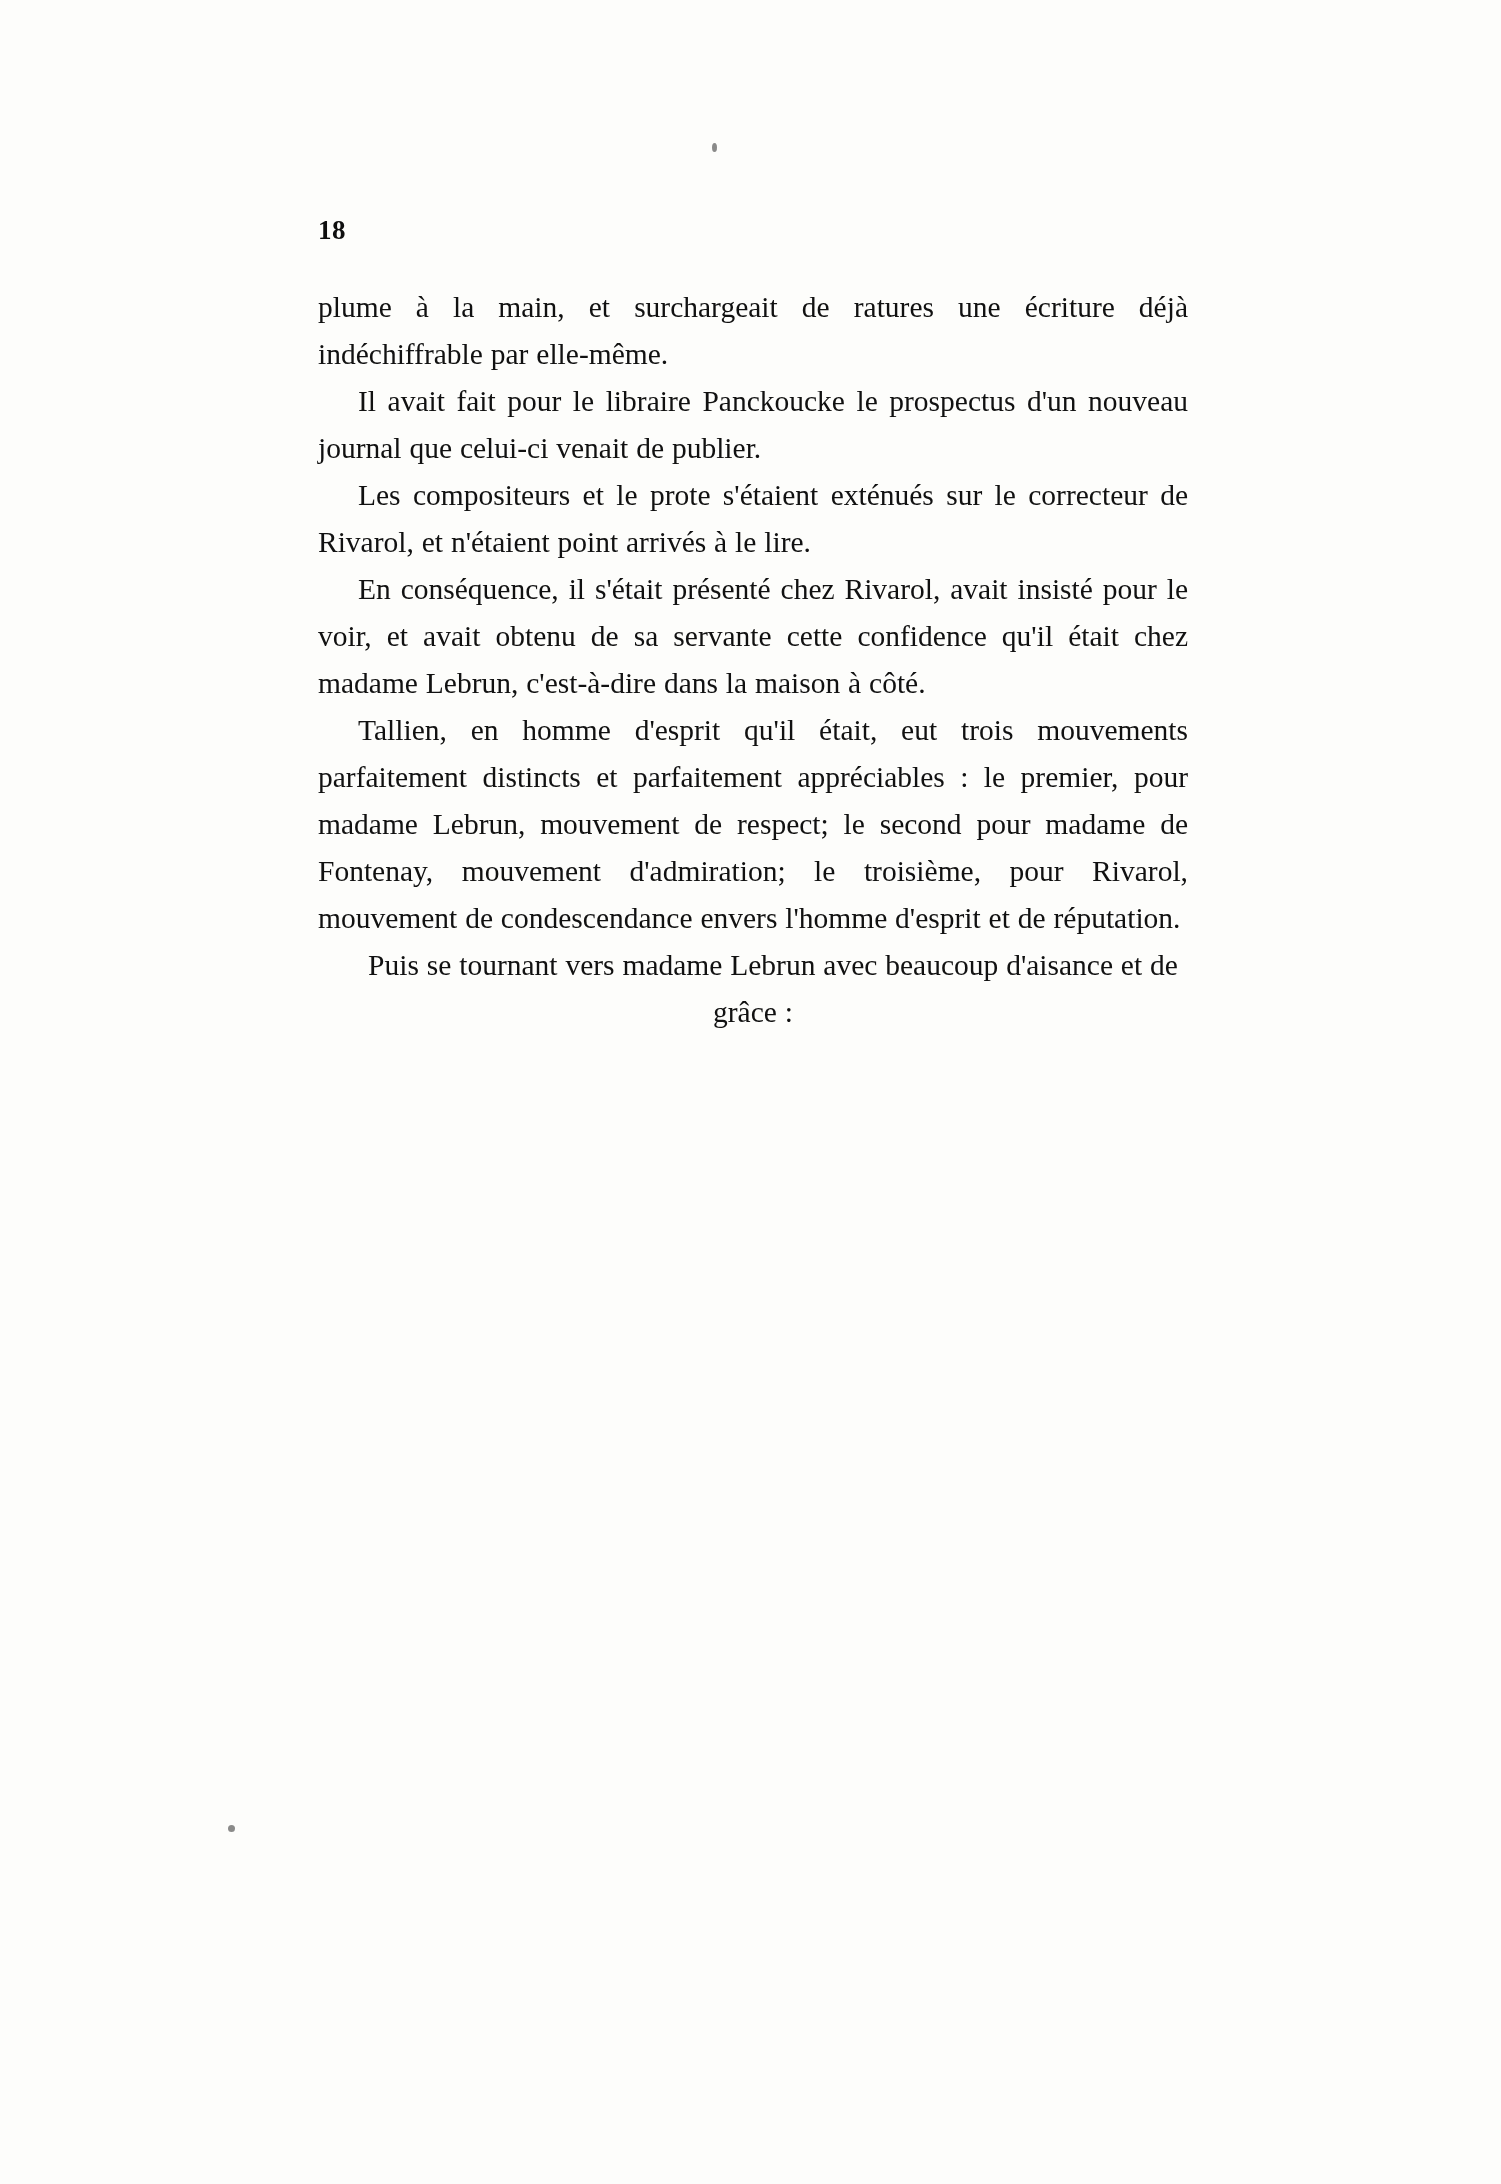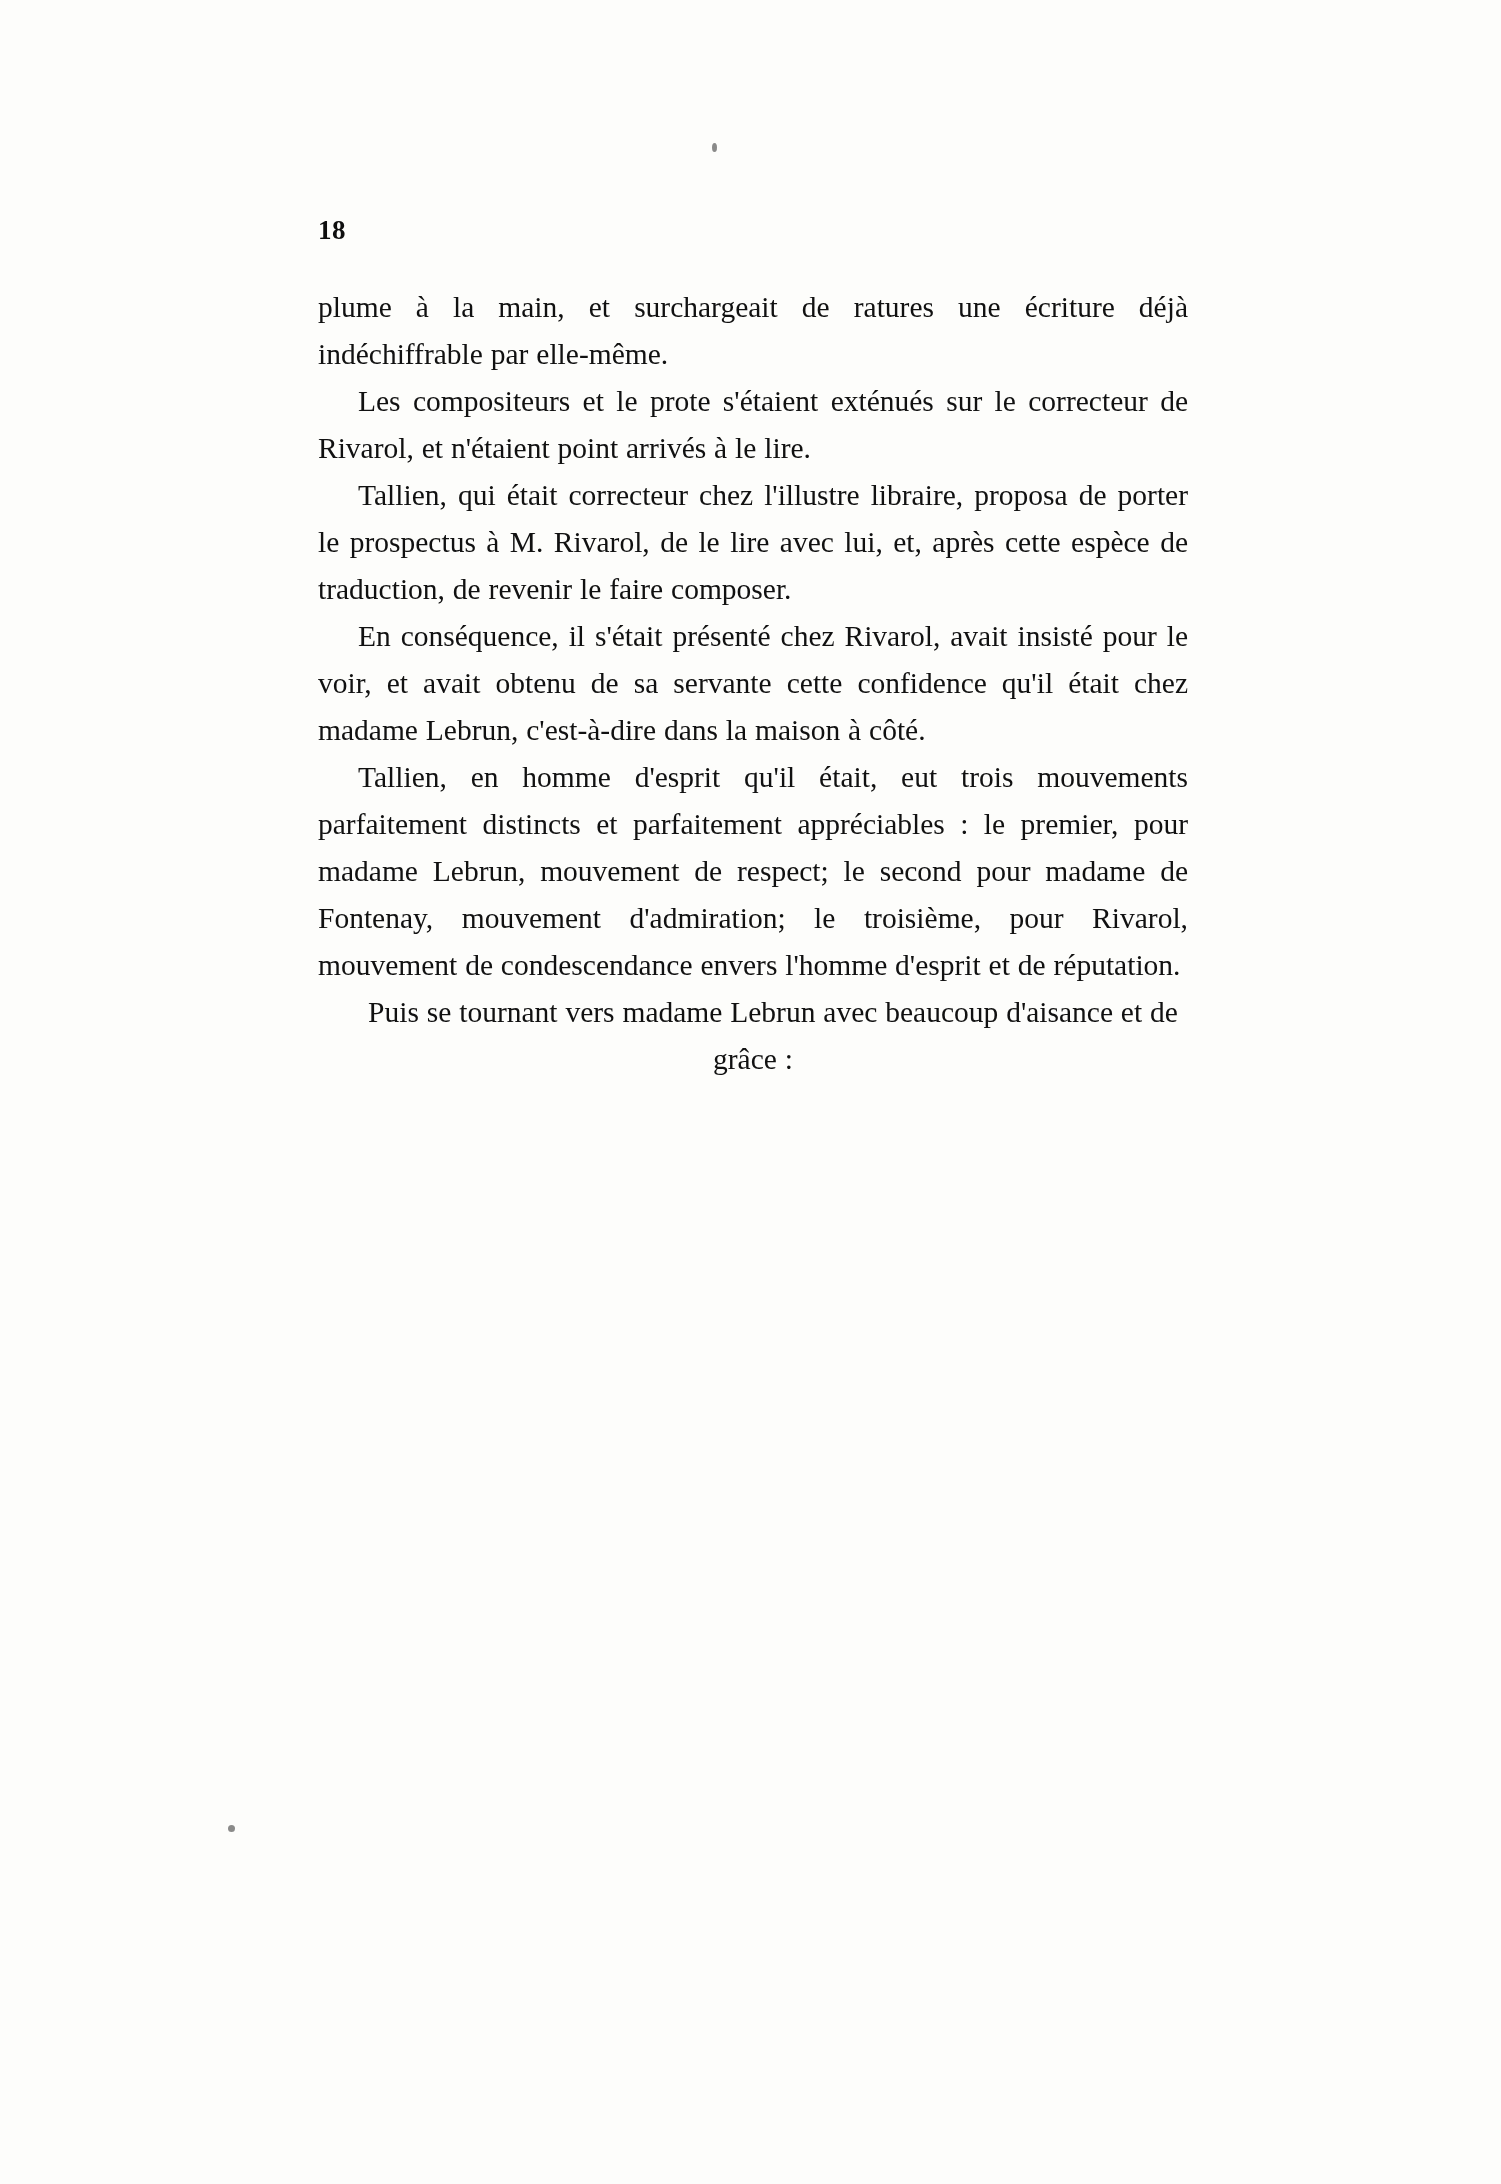--- a/index.html
+++ b/index.html
@@ -82,21 +82,21 @@
   <span class="speck" style="left:228px; top:1825px; width:7px; height:7px;"></span>
 
   <div class="content">
 
     <div class="header">
       <span class="folio">18</span>
     </div>
 
     <div class="body-text">
       <p class="first">plume à la main, et surchargeait de ratures une écriture déjà indéchiffrable par elle-même.</p>
+      <p>Il avait fait pour le libraire Panckoucke le prospectus d'un nouveau journal que celui-ci venait de publier.</p>
       <p>Les compositeurs et le prote s'étaient exténués sur le correcteur de Rivarol, et n'étaient point arrivés à le lire.</p>
-      <p>Tallien, qui était correcteur chez l'illustre libraire, proposa de porter le prospectus à M. Rivarol, de le lire avec lui, et, après cette espèce de traduction, de revenir le faire composer.</p>
       <p>En conséquence, il s'était présenté chez Rivarol, avait insisté pour le voir, et avait obtenu de sa servante cette confidence qu'il était chez madame Lebrun, c'est-à-dire dans la maison à côté.</p>
       <p>Tallien, en homme d'esprit qu'il était, eut trois mouvements parfaitement distincts et parfaitement appréciables : le premier, pour madame Lebrun, mouvement de respect; le second pour madame de Fontenay, mouvement d'admiration; le troisième, pour Rivarol, mouvement de condescendance envers l'homme d'esprit et de réputation.</p>
       <p class="last">Puis se tournant vers madame Lebrun avec beaucoup d'aisance et de grâce :</p>
     </div>
 
   </div>
 </div>
 
 </body></html>

